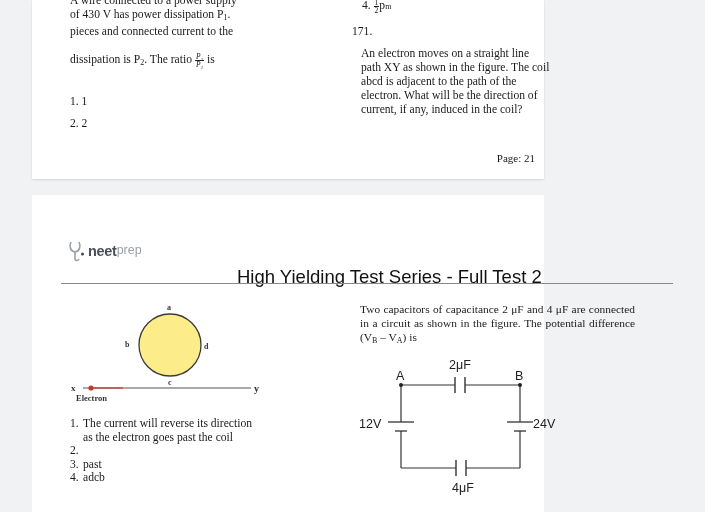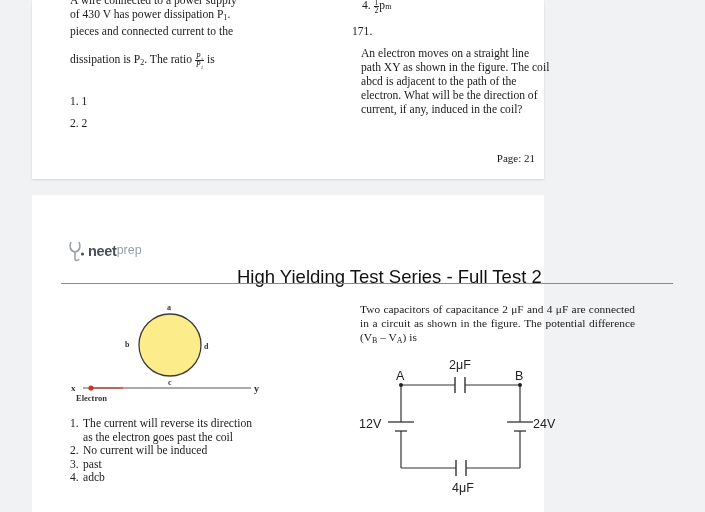--- a/index.html
+++ b/index.html
@@ -103,21 +103,20 @@
     <text x="8" y="101" font-size="8.5" font-weight="bold" fill="#333">Electron</text>
   </svg>
 
   <div class="abs opt serif" style="left:38px; top:222px; width:190px;">
     <div class="opt-item">
       <span class="n">1.</span>
       <span style="padding-left:1px;">The current will reverse its direction as the electron goes past the coil</span>
     </div>
     <div class="opt-item">
       <span class="n">2.</span>
-      <span style="padding-left:1px;">No current will be induced</span>
     </div>
     <div class="opt-item">
       <span class="n">3.</span>
       <span style="padding-left:1px;">past</span>
     </div>
     <div class="opt-item">
       <span class="n">4.</span>
       <span style="padding-left:1px;text-align:right;">adcb</span>
     </div>
   </div>

